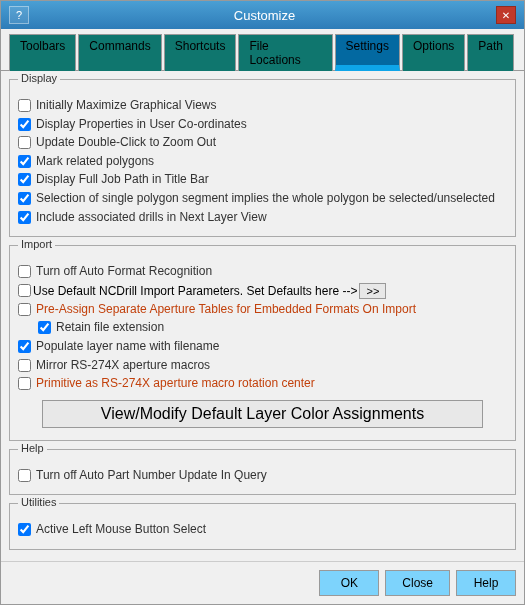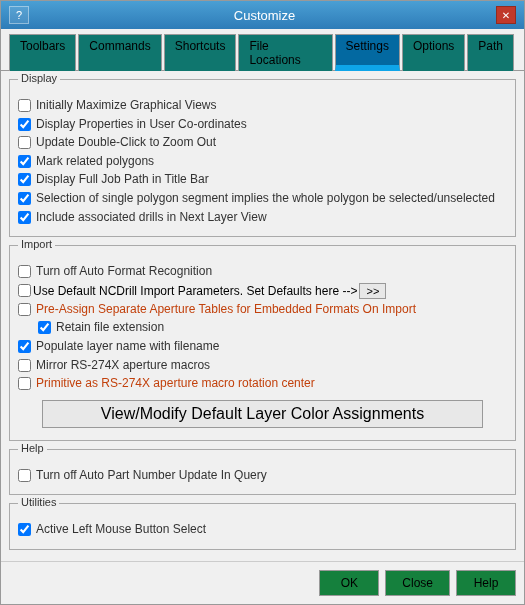--- a/index.html
+++ b/index.html
@@ -167,21 +167,21 @@
       padding: 8px;
       display: flex;
       justify-content: flex-end;
       gap: 6px;
       border-top: 1px solid #ccc;
       flex-shrink: 0;
     }
     .footer-btn {
       padding: 5px 16px;
       border: 1px solid #999;
-      background: #15803d;
+      background: #7dd3fc;
       font-size: 12px;
       cursor: pointer;
       min-width: 60px;
     }
     .content-wrapper {
       position: relative;
     }
   </style>
 </head>
 <body>

